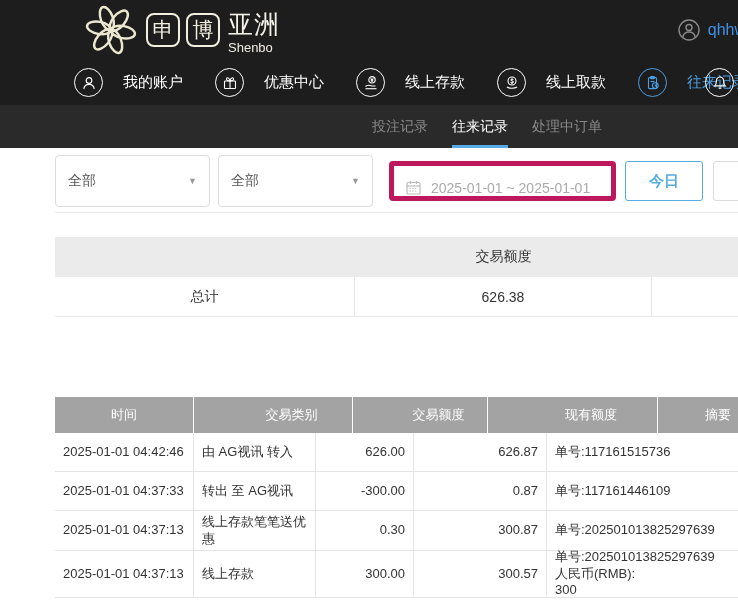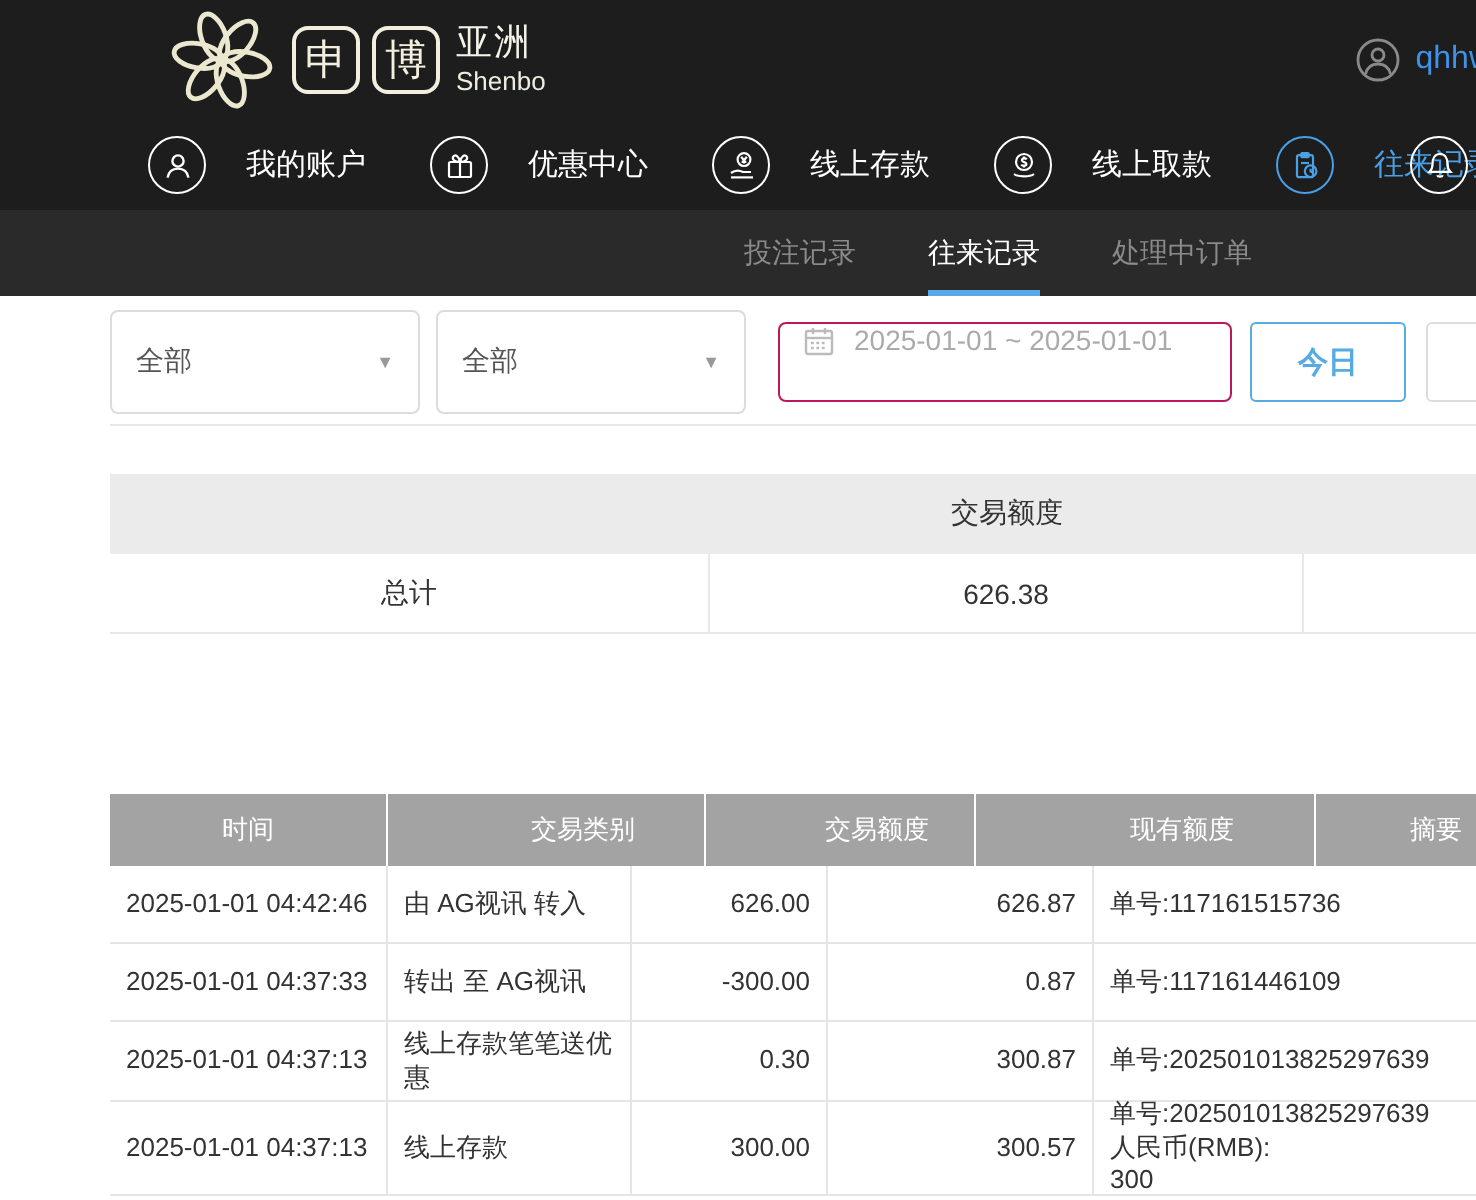--- a/index.html
+++ b/index.html
@@ -7,51 +7,51 @@
   .screen { position:relative; width:738px; height:600px; overflow:hidden; background:#fff; }
 
   
   .topbar { position:absolute; top:0; left:0; width:100%; height:60px; background:#1d1d1d; }
   .brand { position:absolute; left:82px; top:0; height:60px; display:flex; align-items:center; cursor:pointer; }
   .flower { position:absolute; left:0; top:2px; }
   .brand-box { position:absolute; top:13px; width:34px; height:34px; border:2px solid #f2efdf; border-radius:8px;
                color:#f2efdf; font-size:21px; display:flex; align-items:center; justify-content:center; }
   .box1 { left:64px; } .box2 { left:104px; }
   .brand-region { position:absolute; left:146px; top:12px; color:#f5f3e8; line-height:1; }
-  .brand-region .cn { font-size:18px; letter-spacing:1px; }
+  .brand-region .cn { font-size:25px; letter-spacing:1px; }
   .brand-region .en { font-size:13px; margin-top:4px; color:#efede2; }
   .userbox { position:absolute; right:-8px; top:0; height:60px; display:flex; align-items:center; gap:7px; cursor:pointer; }
   .user-icon { color:#8a8a8a; }
   .username { color:#3f92e8; font-size:16px; }
 
   
   .mainnav { position:absolute; top:60px; left:0; width:100%; height:45px; background:#1d1d1d;
              display:flex; align-items:center; padding-left:74px; gap:32px; }
   .nav-item { display:flex; align-items:center; gap:20px; color:#fff; font-size:15px; cursor:pointer; white-space:nowrap; }
   .nav-item.active { color:#4a9fe5; }
   .nav-circle { width:29px; height:29px; border:1.5px solid currentColor; border-radius:50%;
                 display:flex; align-items:center; justify-content:center; flex:0 0 auto; }
   .bell-wrap { position:absolute; right:4px; top:68px; color:#fff; cursor:pointer; }
 
   
   .tabbar { position:absolute; top:105px; left:0; width:100%; height:43px; background:#2a2a2a;
-            display:flex; align-items:stretch; padding-left:372px; gap:36px; }
+            display:flex; align-items:stretch; padding-left:372px; gap:24px; }
   .tab { display:flex; align-items:center; color:#8a8a8a; font-size:14px; cursor:pointer;
          border-bottom:3px solid transparent; padding-top:3px; white-space:nowrap; }
   .tab.active { color:#fff; border-bottom-color:#57a9e8; }
 
   
   .filters { position:absolute; top:155px; left:55px; display:flex; align-items:center; }
   .dropdown { width:155px; height:52px; border:1px solid #dcdcdc; border-radius:4px; background:#fff;
               display:flex; align-items:center; justify-content:space-between; padding:0 12px;
               font-size:14px; color:#555; cursor:pointer; }
   .dropdown .caret { font-size:9px; color:#999; }
   .dd1 { margin-right:8px; } .dd2 { margin-right:16px; }
-  .dateinput { width:227px; height:40px; border:1px solid #be185d; border-radius:4px; background:#fff;
-               display:flex; align-items:flex-start; gap:9px; padding:0 11px; font-size:14px; color:#aaa;
+  .dateinput { width:227px; height:40px; border:5px solid #be185d; border-radius:4px; background:#fff;
+               display:flex; align-items:flex-end; gap:9px; padding:0 11px; font-size:14px; color:#aaa;
                margin-right:9px; cursor:pointer; white-space:nowrap; }
   .btn-range { height:40px; border-radius:3px; background:#fff; font-size:15px; display:flex;
                align-items:center; justify-content:center; cursor:pointer; }
   .btn-today { width:78px; border:1px solid #56ace0; color:#56ace0; margin-right:10px;font-weight:bold; }
   .btn-yesterday { width:80px; border:1px solid #dcdcdc; color:#56ace0; }
   .filter-divider { position:absolute; top:212px; left:55px; width:683px; height:1px; background:#e8e8e8; }
 
   
   .summary { position:absolute; top:237px; left:55px; width:900px; font-size:14px; color:#333; }
   .summary .hd { display:flex; height:40px; background:#ebebeb; }

